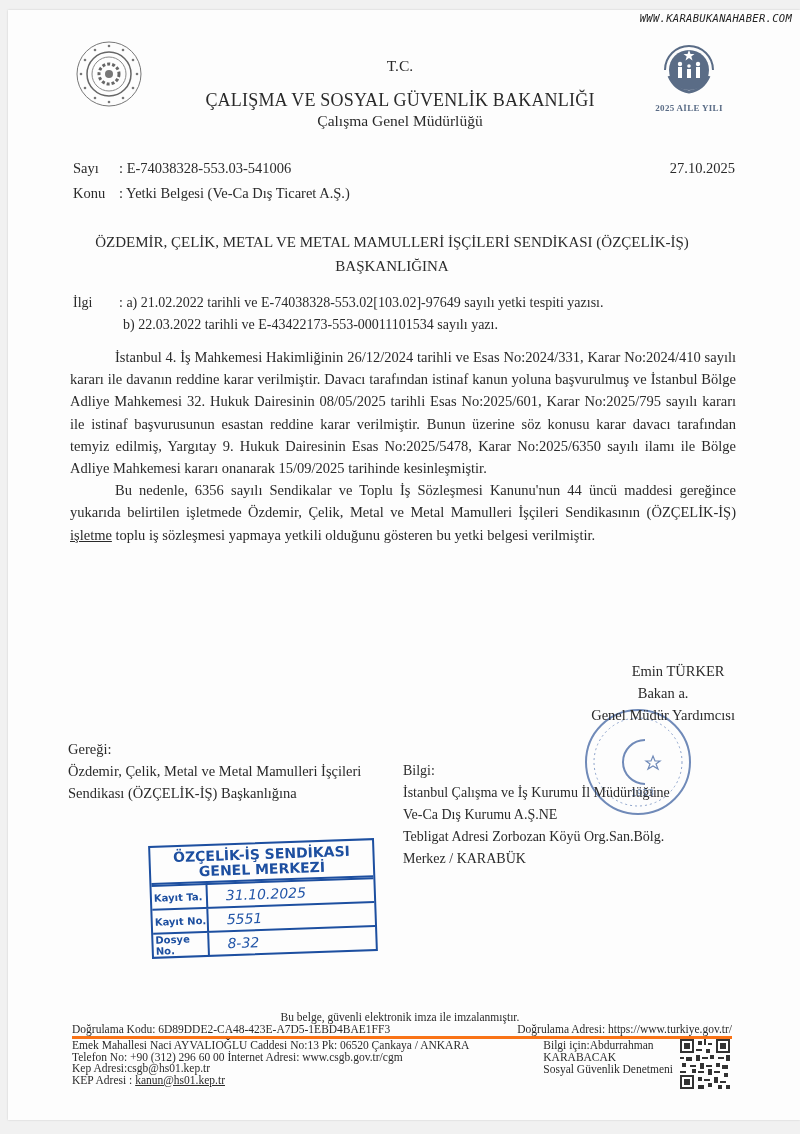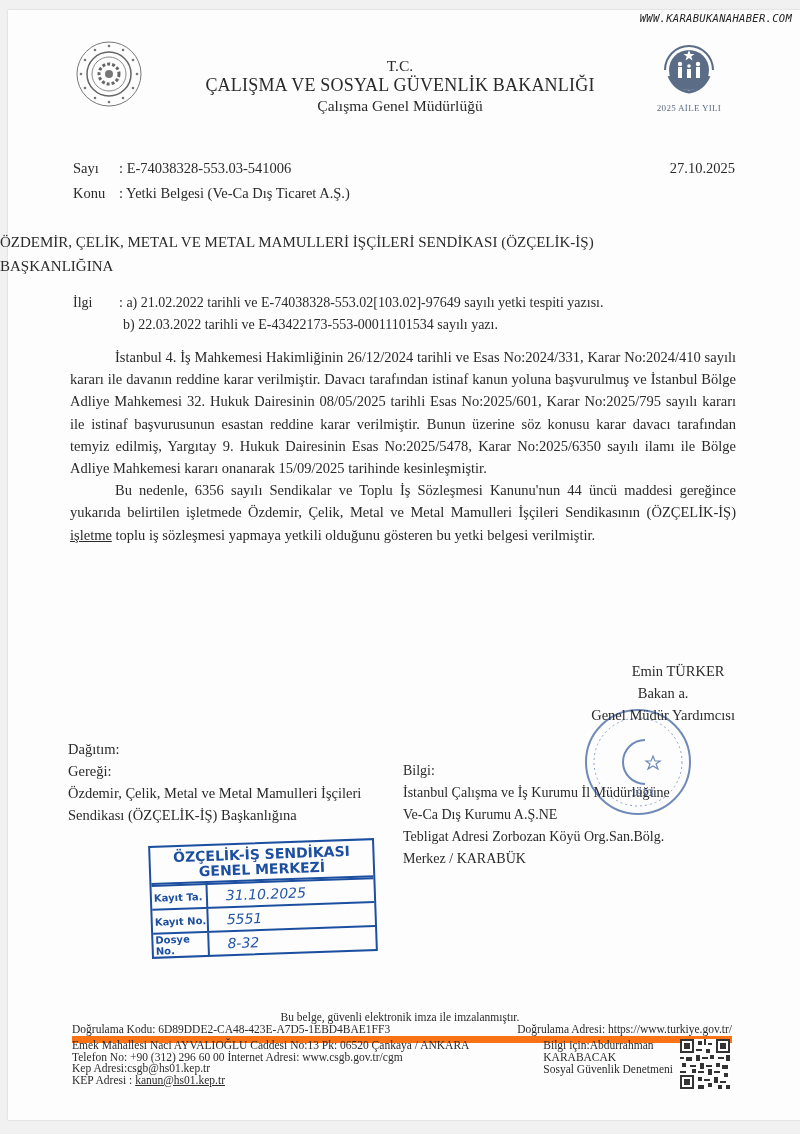--- a/index.html
+++ b/index.html
@@ -3,44 +3,44 @@
 <meta charset="utf-8">
 <style>
   html, body { margin: 0; padding: 0; }
   body { width: 800px; height: 1134px; background: #f1f1f1; position: relative; overflow: hidden; font-family: "Liberation Serif", serif; color: #2a2a2a; }
   .page { position: absolute; left: 8px; top: 10px; width: 792px; height: 1110px; background: #fdfdfd; box-shadow: 0 0 2px rgba(0,0,0,0.15); }
   .watermark { position: absolute; right: 8px; top: 12px; font-family: "DejaVu Sans Mono", monospace; font-size: 10.5px; color: #222; letter-spacing: 0.3px; font-style: italic; }
   .abs { position: absolute; }
   .logo { position: absolute; }
   .header { position: absolute; left: 0; width: 800px; top: 56px; text-align: center; }
   .header .tc { font-size: 15.5px; line-height: 19px; }
-  .header .ministry { font-size: 18px; line-height: 21px; letter-spacing: 0.2px; }
+  .header .ministry { font-size: 18px; line-height: 21px; letter-spacing: 0.2px; margin-top: 15px; }
   .header .dept { font-size: 15.5px; line-height: 19px; }
   .meta-row { position: absolute; left: 73px; font-size: 14.5px; }
   .meta-row .lbl { display: inline-block; width: 46px; }
   .date { position: absolute; right: 65px; top: 160px; font-size: 14.5px; }
-  .addressee { position: absolute; left: 0; width: 784px; top: 230px; font-size: 15px; line-height: 24px; }
+  .addressee { position: absolute; left: 0; width: 784px; top: 230px; text-align: center; font-size: 15px; line-height: 24px; }
   .ilgi { position: absolute; left: 73px; top: 292px; font-size: 14px; line-height: 22px; }
   .ilgi .lbl { display: inline-block; width: 46px; }
   .ilgi .indent { padding-left: 50px; }
   .body { position: absolute; left: 70px; width: 666px; top: 346px; font-size: 14.5px; line-height: 22.2px; text-align: justify; }
   .body p { margin: 0; text-indent: 45px; }
   .sig { position: absolute; right: 65px; top: 660px; text-align: center; font-size: 14.5px; line-height: 22px; }
   .sig .name { padding-left: 30px; }
   .dist { position: absolute; left: 68px; top: 738px; font-size: 14.5px; line-height: 22px; }
   .bilgi { position: absolute; left: 403px; top: 760px; font-size: 14px; line-height: 22px; }
   .seal { position: absolute; left: 573px; top: 700px; width: 150px; height: 118px; opacity: 0.8; }
   .stamp { position: absolute; left: 150px; top: 842px; transform: rotate(-2deg); border: 2.5px solid #1d4fa0; width: 222px; color: #1d4fa0; font-family: "DejaVu Sans", sans-serif; }
   .stamp .title { text-align: center; font-weight: bold; font-size: 14px; line-height: 15px; padding: 3px 2px 2px; border-bottom: 2px solid #1d4fa0; }
   .stamp .row { display: flex; border-top: 2px solid #1d4fa0; height: 22px; align-items: center; }
   .stamp .row:first-of-type { border-top: none; }
   .stamp .k { width: 52px; font-weight: bold; font-size: 10px; border-right: 2px solid #1d4fa0; height: 100%; display: flex; align-items: center; padding-left: 2px; }
   .stamp .v { font-family: "DejaVu Sans", sans-serif; font-style: italic; font-size: 14px; padding-left: 18px; color: #2356a8; }
   .footer-note { position: absolute; left: 0; width: 800px; top: 1011px; text-align: center; font-size: 11.5px; }
-  .verif { position: absolute; left: 72px; right: 68px; top: 1023px; font-size: 11.5px; border-bottom: 7px solid #f97316; padding-bottom: 1px; display: flex; justify-content: space-between; }
+  .verif { position: absolute; left: 72px; right: 68px; top: 1023px; font-size: 11.5px; border-bottom: 3px solid #f97316; padding-bottom: 1px; display: flex; justify-content: space-between; }
   .addr { position: absolute; left: 72px; top: 1040px; font-size: 11.5px; line-height: 11.5px; }
   .addr .u { text-decoration: underline; }
   .info { position: absolute; right: 127px; top: 1040px; font-size: 11.5px; line-height: 11.8px; text-align: left; }
   .qr { position: absolute; right: 70px; top: 1039px; width: 50px; height: 50px; }
 </style>
 </head>
 <body>
 
 <div class="page"></div>
 
@@ -75,21 +75,21 @@
   <g fill="#fff">
     <circle cx="25" cy="24" r="2.2"></circle>
       <circle cx="43" cy="24" r="2.2"></circle>
       <circle cx="34" cy="26" r="1.8"></circle>
     <rect x="23" y="27" width="4" height="11"></rect>
       <rect x="41" y="27" width="4" height="11"></rect>
       <rect x="32" y="29" width="4" height="9"></rect>
   </g>
   <path d="M14 36 Q20 50 34 52 Q48 50 54 36" fill="none" stroke="#5a6c86" stroke-width="3"></path>
 </svg>
-<div class="abs" style="left:653px; top:103px; width:72px; text-align:center; font-size:9px; font-weight:normal; color:#5a6c86; letter-spacing:0.3px;">2025 AİLE YILI</div>
+<div class="abs" style="left:653px; top:103px; width:72px; text-align:center; font-size:9px; font-weight:bold; color:#5a6c86; letter-spacing:0.3px;">2025 AİLE YILI</div>
 
 <div class="header">
   <div class="tc">T.C.</div>
   <div class="ministry">ÇALIŞMA VE SOSYAL GÜVENLİK BAKANLIĞI</div>
   <div class="dept">Çalışma Genel Müdürlüğü</div>
 </div>
 
 <div class="meta-row" style="top:160px;">
   <span class="lbl">Sayı</span><span>: E-74038328-553.03-541006</span>
 </div>
@@ -121,21 +121,20 @@
   <text x="58" y="96" font-size="9" fill="#4d6ea8" font-family="DejaVu Sans, sans-serif">1923</text>
 </svg>
 
 <div class="sig">
   <div class="name">Emin TÜRKER</div>
   <div>Bakan a.</div>
   <div>Genel Müdür Yardımcısı</div>
 </div>
 
 <div class="dist">
-  <div>Dağıtım:</div>
   <div>Gereği:</div>
   <div>Özdemir, Çelik, Metal ve Metal Mamulleri İşçileri</div>
   <div>Sendikası (ÖZÇELİK-İŞ) Başkanlığına</div>
 </div>
 
 <div class="bilgi">
   <div>Bilgi:</div>
   <div>İstanbul Çalışma ve İş Kurumu İl Müdürlüğüne</div>
   <div>Ve-Ca Dış Kurumu A.Ş.NE</div>
   <div>Tebligat Adresi Zorbozan Köyü Org.San.Bölg.</div>

